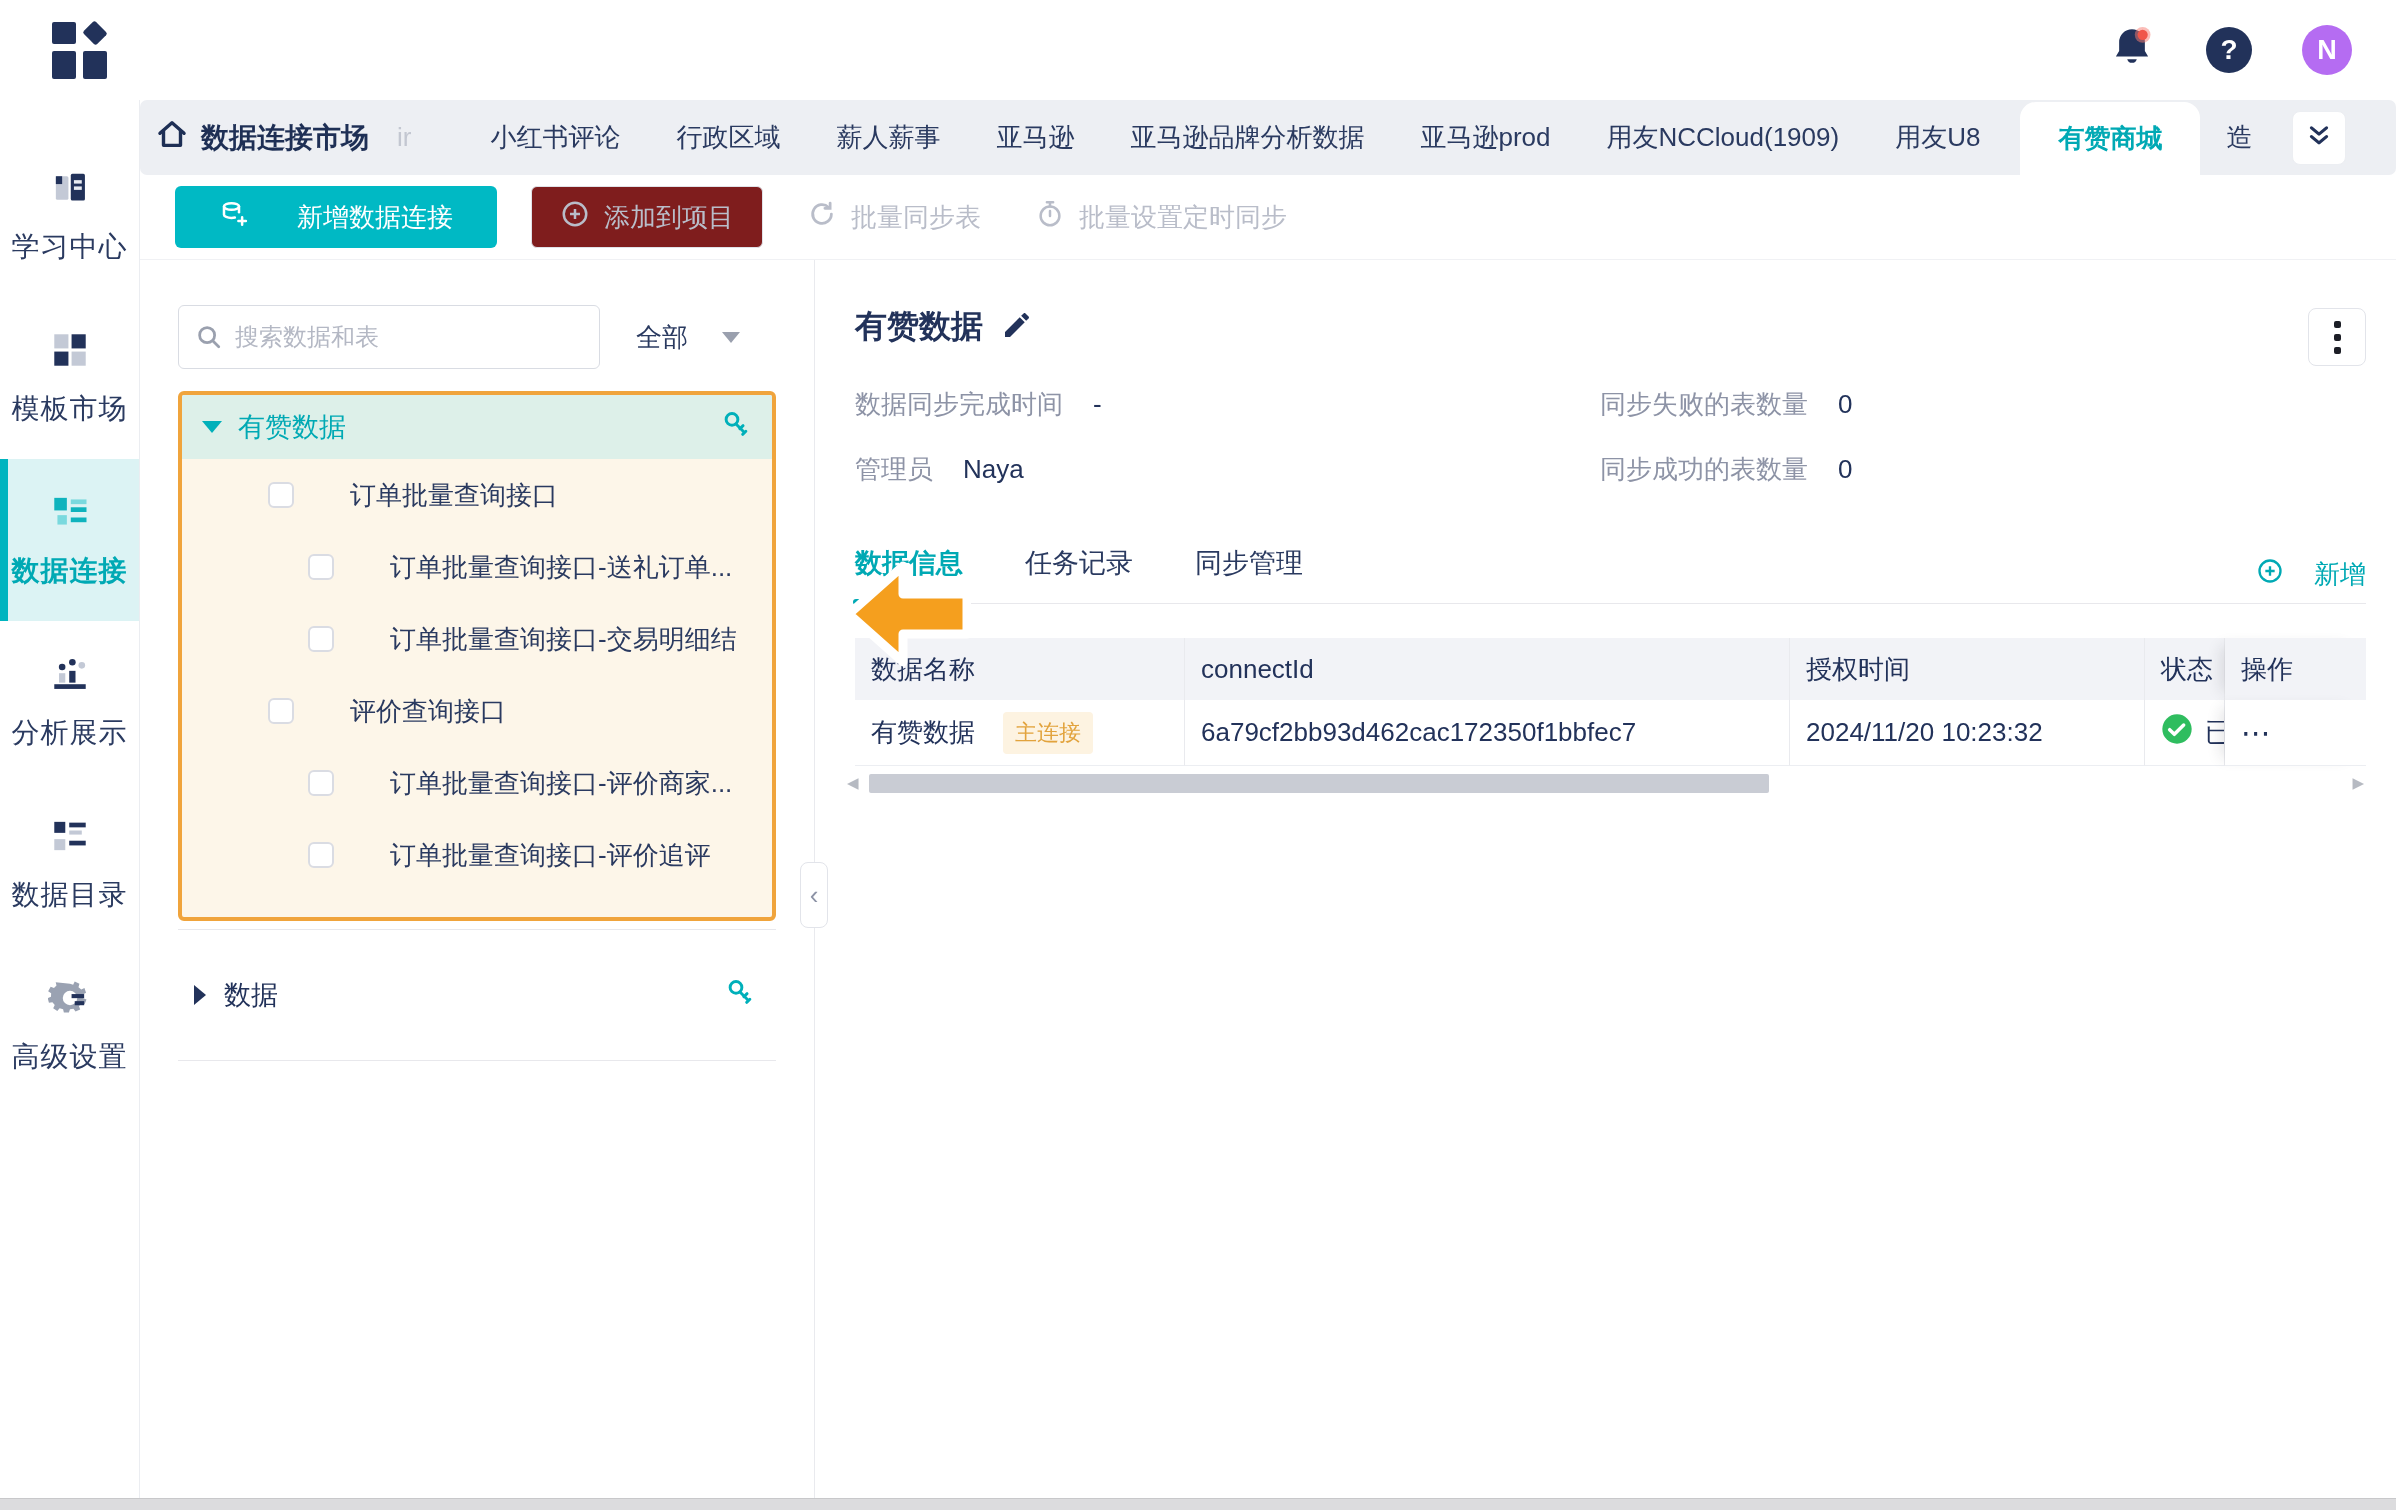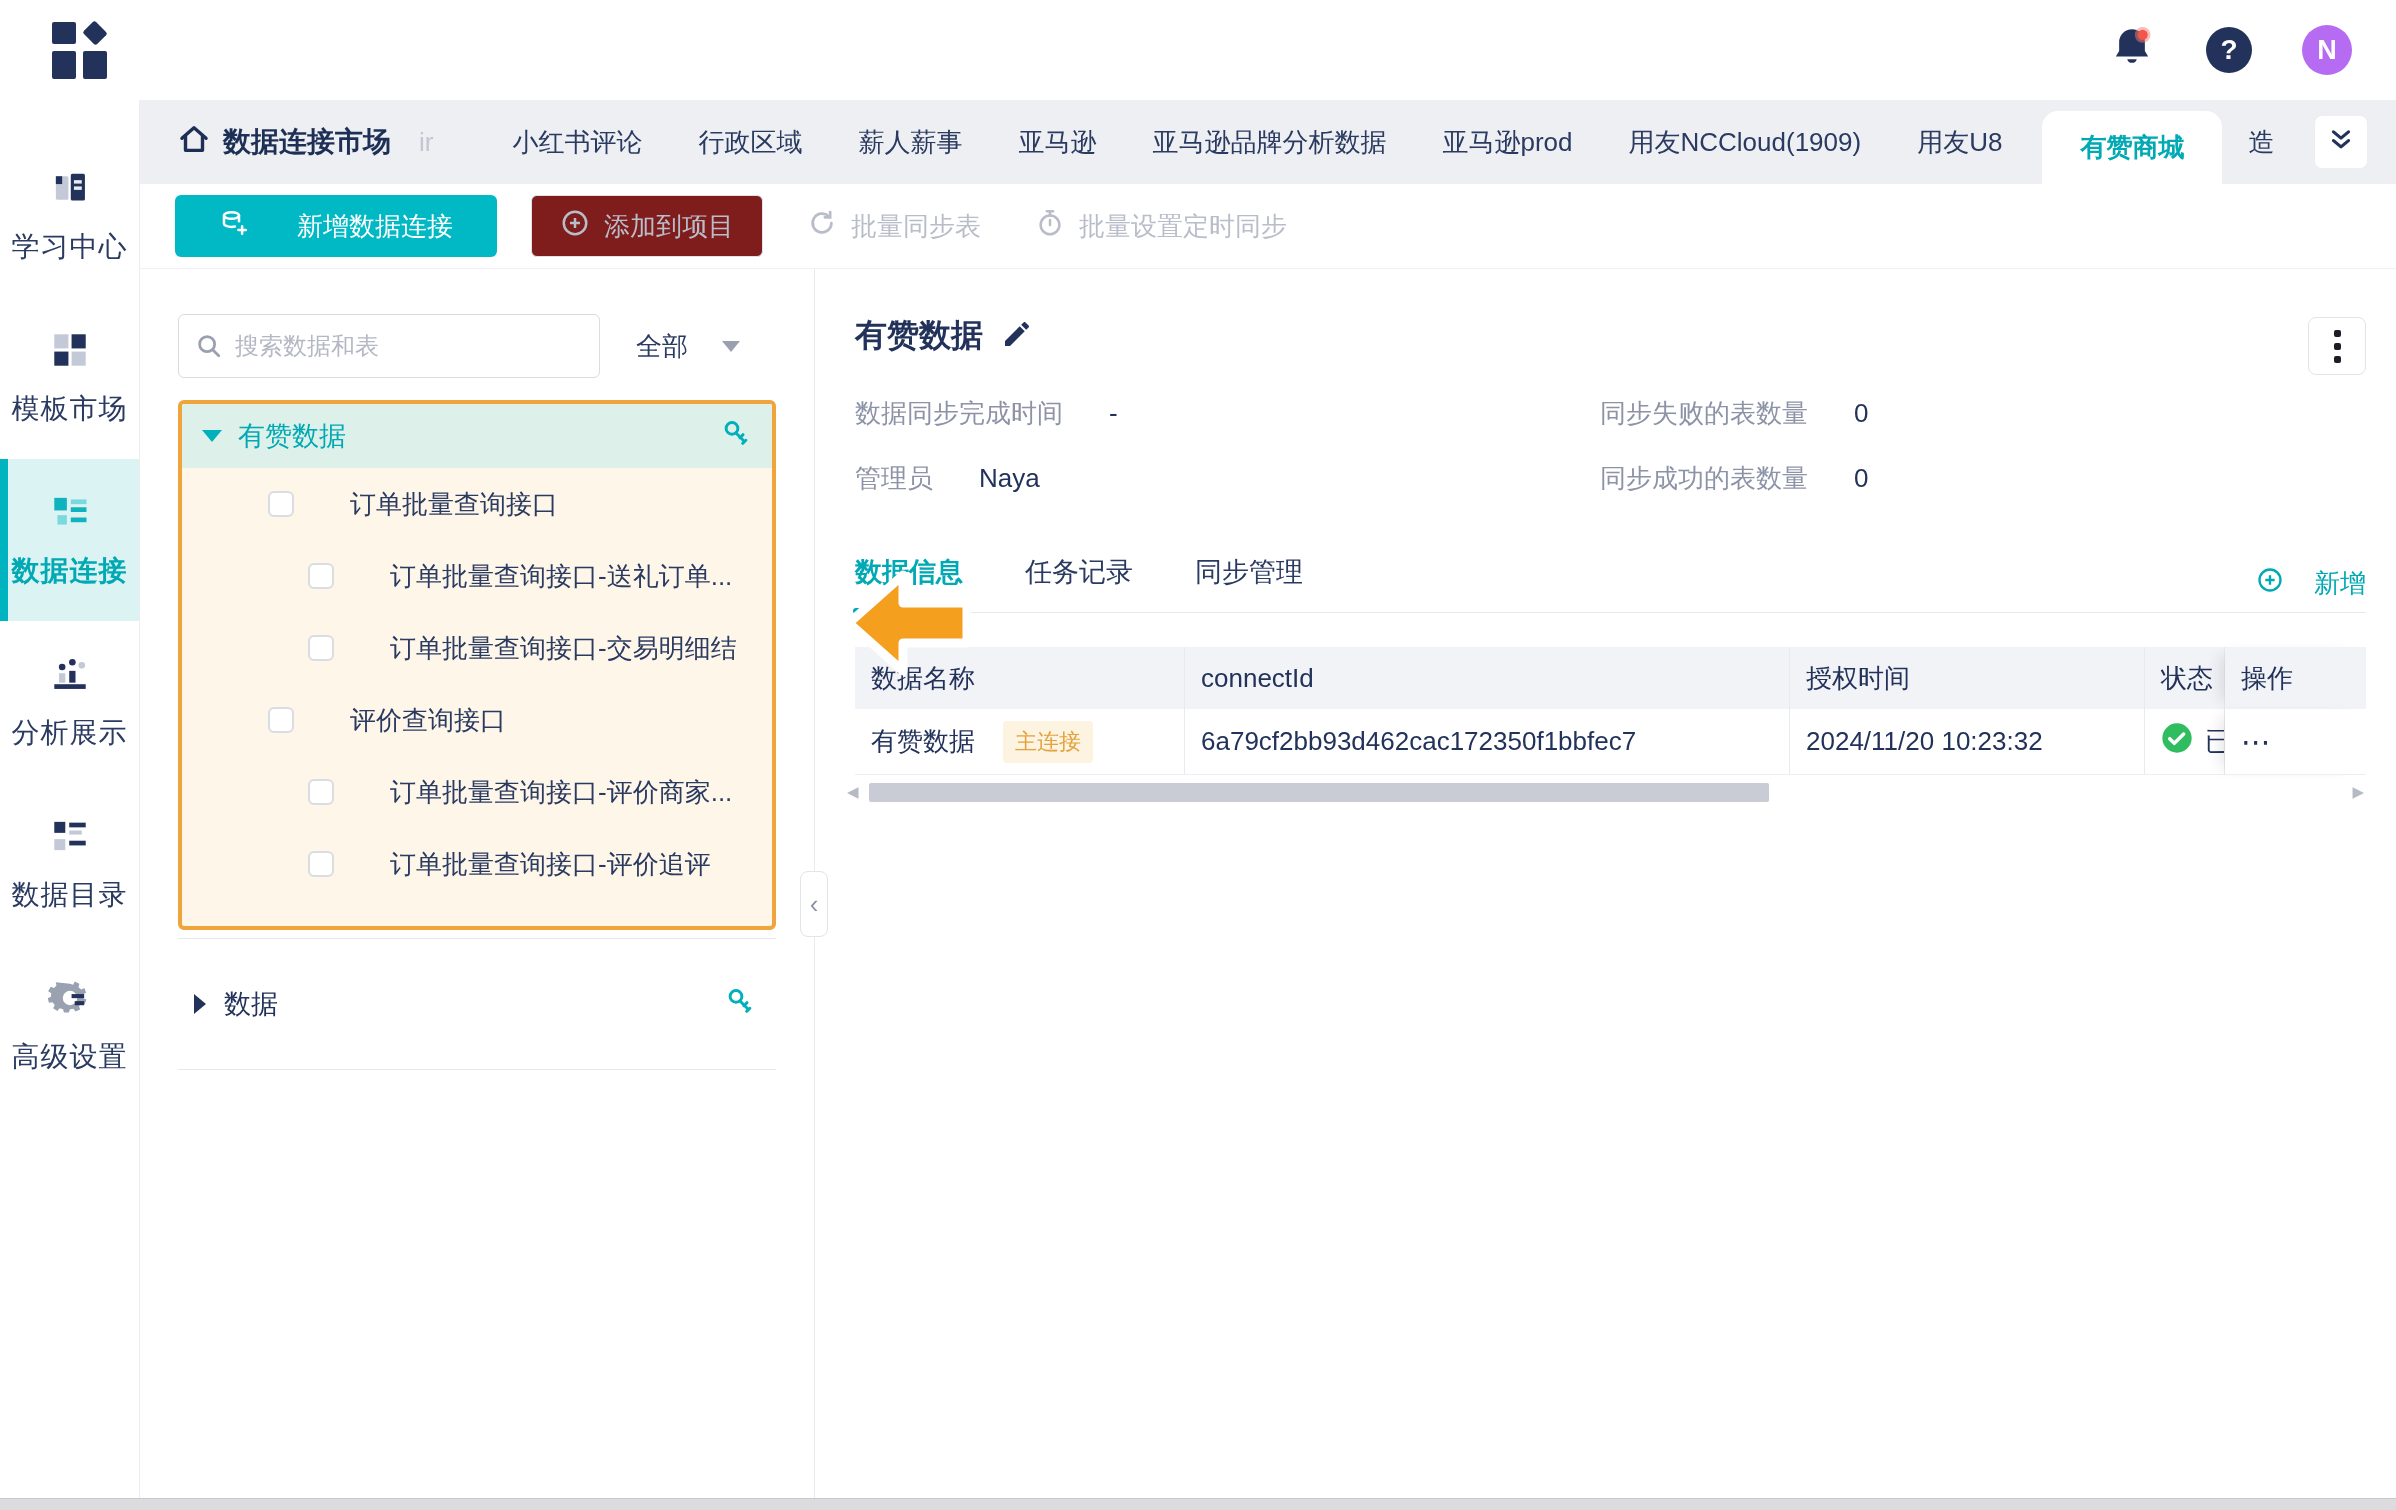--- a/index.html
+++ b/index.html
@@ -25,22 +25,22 @@
   .side-item { position:relative; height:162px; display:flex; flex-direction:column; align-items:center;
                justify-content:center; gap:14px; cursor:pointer; }
   .side-item .lbl { font-size:28px; color:#2a3a60; letter-spacing:1px; }
   .side-item.active { background:#dcf3f4; }
   .side-item.active::before { content:""; position:absolute; left:0; top:0; width:8px; height:100%; background:#00b4bf; }
   .side-item.active .lbl { color:#00a9b4; font-weight:bold; }
 
   .main-col { flex:1; display:flex; flex-direction:column; min-width:0; }
 
   
-  .tabstrip { position:relative; height:84px; background:#edeff3; display:flex; align-items:center;
-              padding-left:37px; white-space:nowrap; overflow:hidden; }
+  .tabstrip { position:relative; height:75px; background:#edeff3; display:flex; align-items:center;
+              padding-left:15px; white-space:nowrap; overflow:hidden;border-radius:7px; }
   .crumb { display:flex; align-items:center; gap:12px; font-size:28px; font-weight:bold; color:#1e2f55; }
   .clipped-text { color:#c3c7d1; font-size:26px; margin-left:28px; }
   .strip-tabs { display:flex; align-items:center; margin-left:55px; gap:8px; height:100%; }
   .strip-tab { font-size:26px; color:#2a3a60; padding:0 24px; cursor:pointer; }
   .strip-tab.pill { background:#fff; border-radius:16px 16px 0 0; height:73px; align-self:flex-end;
                     display:flex; align-items:center; padding:0 38px; color:#00a9b4; font-weight:bold; margin-left:8px; }
   .strip-tab.partial { padding:0 18px; }
   .chevron-btn { width:54px; height:54px; background:#fff; border:1px solid #eceef2; border-radius:8px;
                  display:flex; align-items:center; justify-content:center; margin-left:14px; cursor:pointer; }
 
@@ -93,21 +93,21 @@
   
   .content { position:relative; flex:1; padding:45px 30px 0 40px; min-width:0; }
   .title-row { display:flex; align-items:center; gap:18px; }
   .detail-title { font-size:32px; font-weight:bold; color:#22325a; }
   .kebab-btn { position:absolute; right:30px; top:48px; width:58px; height:58px; border:1px solid #e2e4ea;
                border-radius:8px; display:flex; flex-direction:column; align-items:center; justify-content:center;
                gap:6px; cursor:pointer; background:#fff; }
   .kebab-btn i { width:7px; height:7px; border-radius:2px; background:#1c1e26; }
 
   .info-grid { margin-top:38px; display:grid; grid-template-columns:745px auto; row-gap:30px; }
-  .info-pair { display:flex; align-items:center; gap:46px; font-size:26px; }
+  .info-pair { display:flex; align-items:center; gap:30px; font-size:26px; }
   .info-pair .i-label { color:#8d93a6; }
   .info-pair .i-value { color:#22325a; }
 
   .detail-tabs { margin-top:58px; display:flex; align-items:center; }
   .d-tab { font-size:27px; color:#2a3a60; margin-right:62px; padding-bottom:22px; position:relative; cursor:pointer; }
   .d-tab.active { color:#00a9b4; font-weight:bold; }
   .d-tab.active::after { content:""; position:absolute; left:-2px; right:-2px; bottom:-2px; height:6px;
                          background:#00a9b4; border-radius:3px; }
   .add-link { margin-left:auto; display:flex; align-items:center; gap:30px; color:#00a9b4; font-size:26px; cursor:pointer; }
   .tabs-divider { border:none; border-top:1px solid #e8e8ec; }

